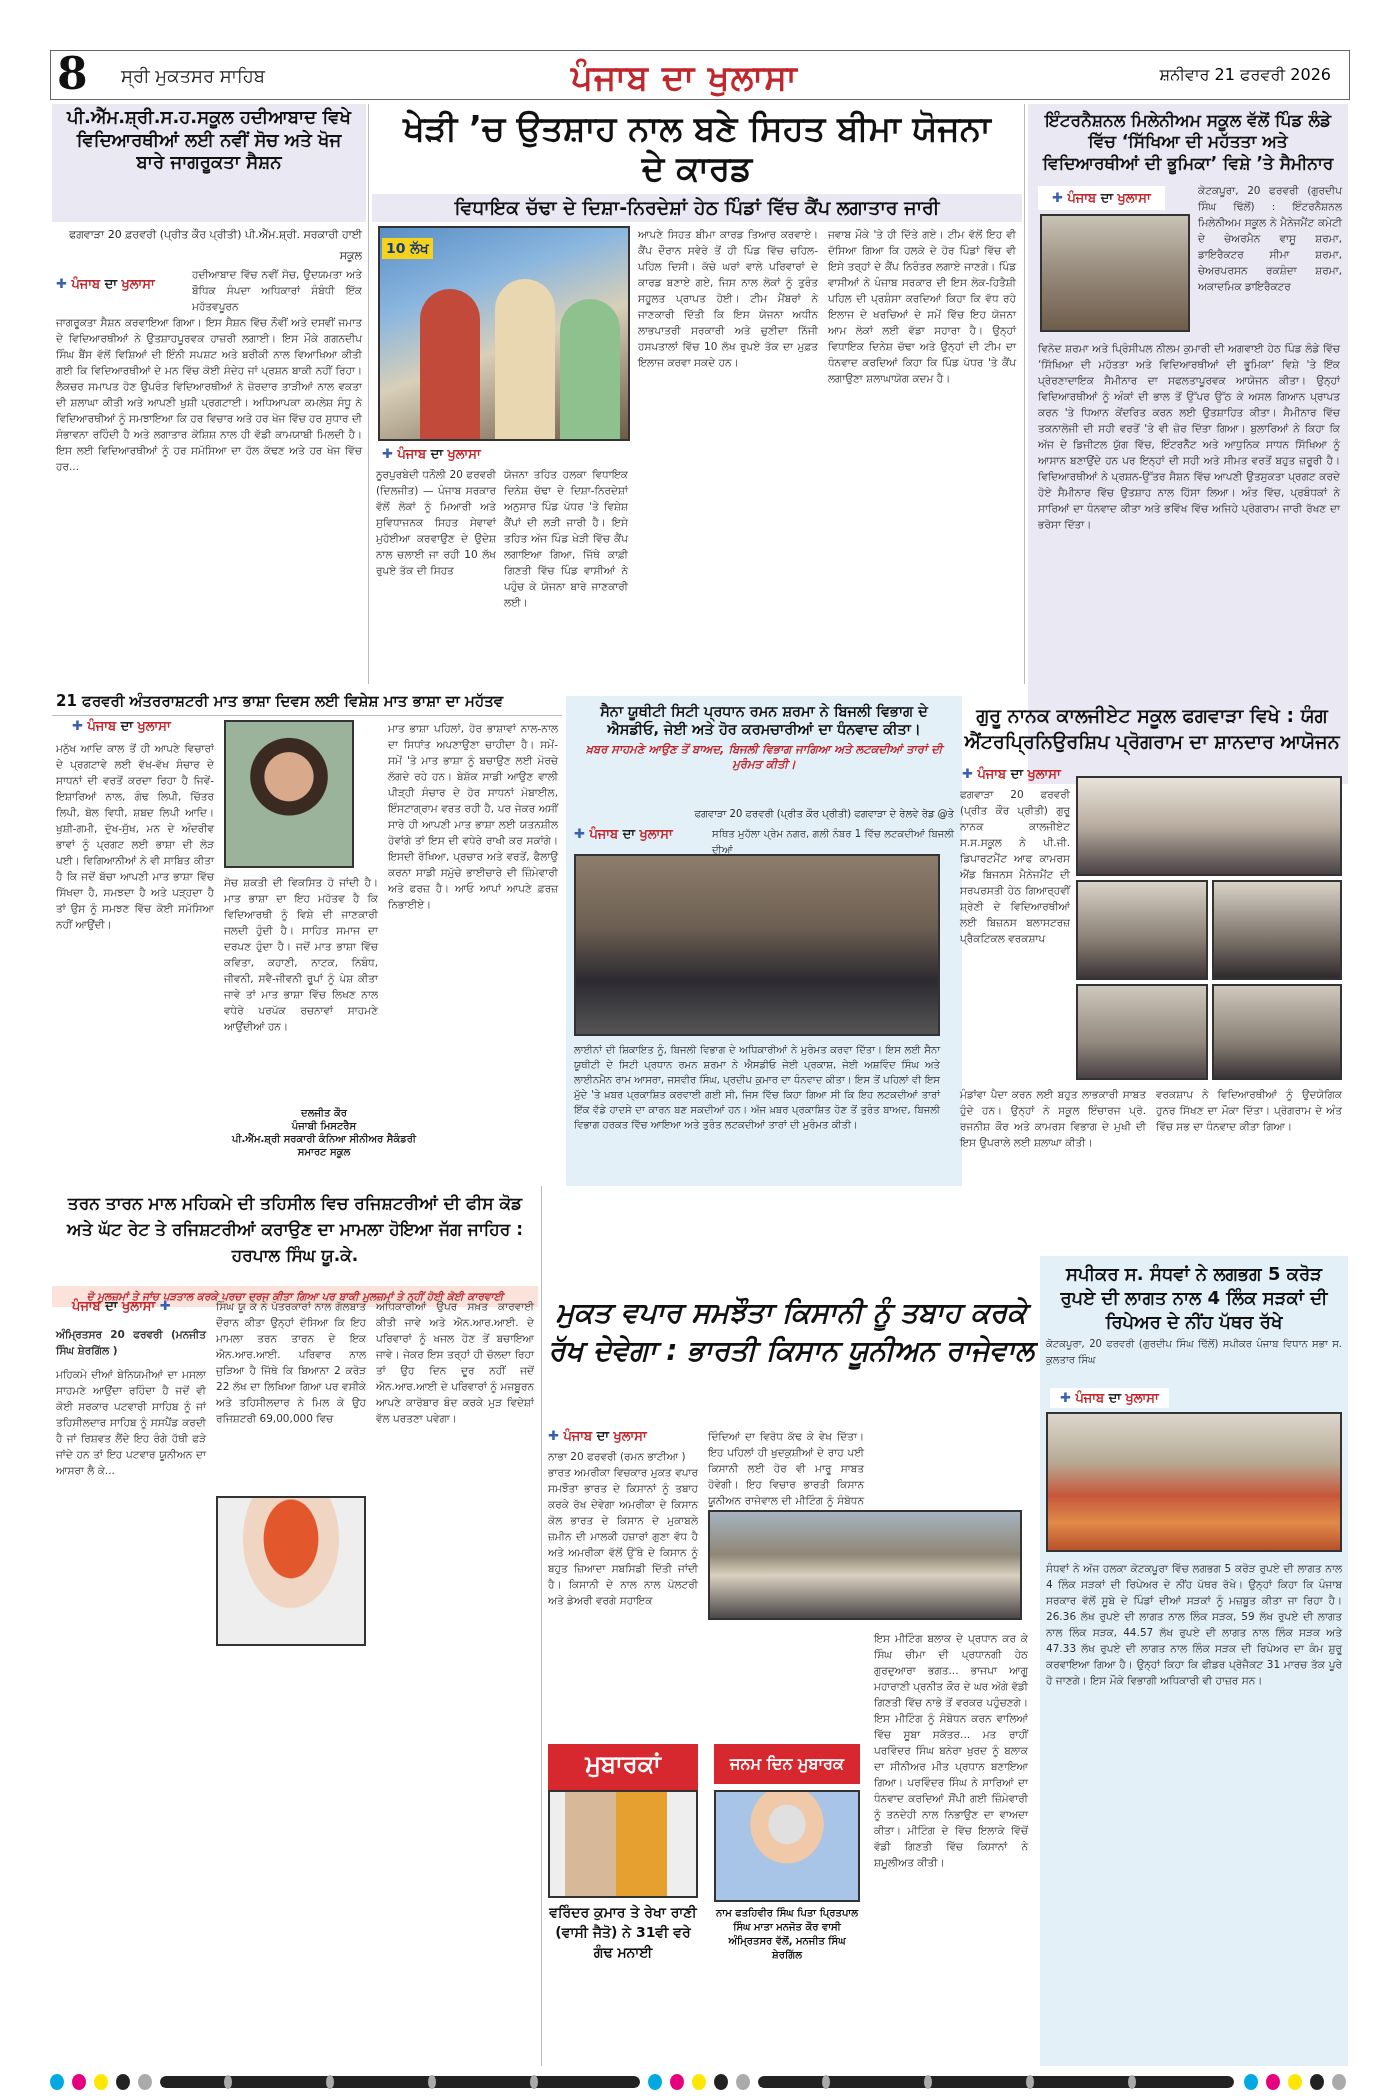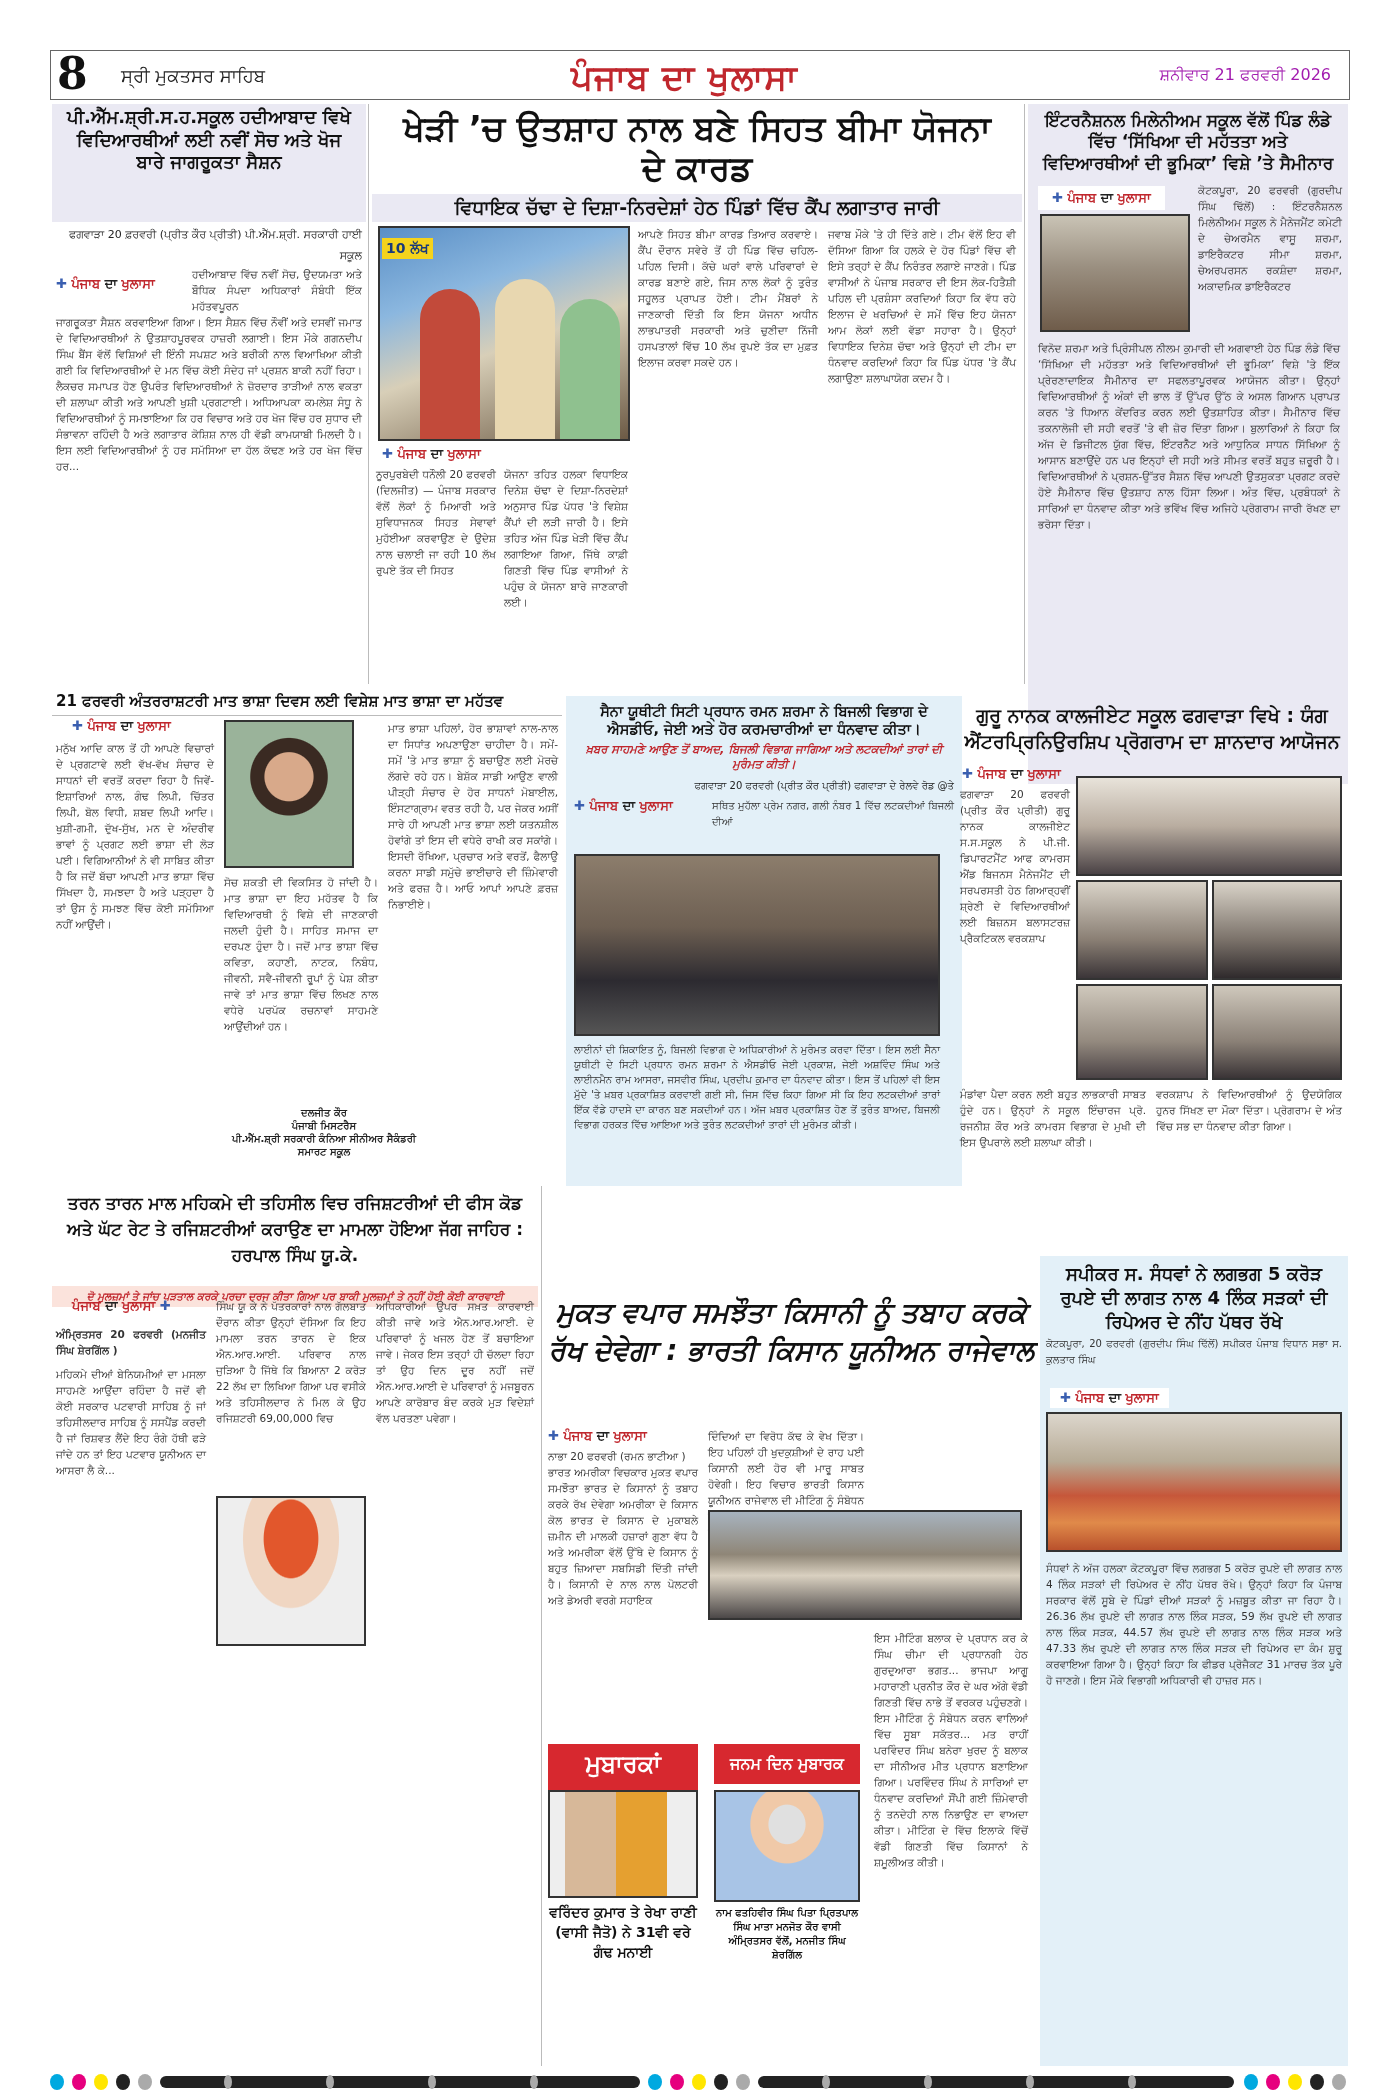--- a/index.html
+++ b/index.html
@@ -3,21 +3,21 @@
 <meta charset="utf-8">
 <style>
   * { box-sizing: border-box; margin: 0; padding: 0; }
   html, body { width: 1400px; height: 2100px; background: #ffffff; overflow: hidden; }
   body { font-family: "DejaVu Sans", sans-serif; color: #222; position: relative; }
   .abs { position: absolute; }
   .masthead { left: 50px; top: 50px; width: 1300px; height: 50px; border: 1px solid #666; background: #fff; }
   .page-num { left: 6px; top: -2px; font-family: "DejaVu Serif", serif; font-size: 44px; font-weight: bold; line-height: 50px; color: #111; }
   .edition { left: 70px; top: 14px; font-size: 18px; color: #222; }
   .paper-title { left: 520px; top: 6px; font-size: 34px; font-weight: 900; color: #c0272d; letter-spacing: 1px; }
-  .paper-date { right: 18px; top: 14px; font-size: 16px; color: #a21caf; }
+  .paper-date { right: 18px; top: 14px; font-size: 16px; color: #000000; }
   .box { position: absolute; overflow: hidden; }
   .lilac { background: #eae9f3; }
   .lightblue { background: #e3f0f8; }
   .pink { background: #fbe3dc; }
   .hl { font-weight: bold; text-align: center; color: #111; line-height: 1.25; }
   .body-text { font-size: 10.5px; line-height: 16px; color: #333; text-align: justify; }
   .dateline { font-size: 11px; line-height: 21px; color: #222; text-align: right; }
   .brand { font-size: 13px; font-weight: bold; white-space: nowrap; }
   .brand .red { color: #c0272d; }
   .brand .dark { color: #222; }
@@ -106,21 +106,21 @@
   <div style="position:absolute; left:172px; top:418px; width:200px; text-align:center; font-size:10px; line-height:13px; font-weight:bold;">
     <div>ਦਲਜੀਤ ਕੌਰ</div>
     <div>ਪੰਜਾਬੀ ਮਿਸਟਰੈਸ</div>
     <div>ਪੀ.ਐੱਮ.ਸ਼੍ਰੀ ਸਰਕਾਰੀ ਕੰਨਿਆ ਸੀਨੀਅਰ ਸੈਕੰਡਰੀ ਸਮਾਰਟ ਸਕੂਲ</div>
   </div>
 </div>
 
 <div class="box lightblue" style="left:566px; top:696px; width:396px; height:490px;">
   <div class="hl" style="font-size:14.5px; padding:6px 8px 2px;">ਸੈਨਾ ਯੂਥੀਟੀ ਸਿਟੀ ਪ੍ਰਧਾਨ ਰਮਨ ਸ਼ਰਮਾ ਨੇ ਬਿਜਲੀ ਵਿਭਾਗ ਦੇ ਐਸਡੀਓ, ਜੇਈ ਅਤੇ ਹੋਰ ਕਰਮਚਾਰੀਆਂ ਦਾ ਧੰਨਵਾਦ ਕੀਤਾ।</div>
   <div class="hl" style="font-size:11.5px; color:#c0272d; font-style:italic; padding:2px 8px;">ਖ਼ਬਰ ਸਾਹਮਣੇ ਆਉਣ ਤੋਂ ਬਾਅਦ, ਬਿਜਲੀ ਵਿਭਾਗ ਜਾਗਿਆ ਅਤੇ ਲਟਕਦੀਆਂ ਤਾਰਾਂ ਦੀ ਮੁਰੰਮਤ ਕੀਤੀ।</div>
-  <div class="dateline" style="padding:2px 8px; font-size:10px;">ਫਗਵਾੜਾ 20 ਫਰਵਰੀ (ਪ੍ਰੀਤ ਕੌਰ ਪ੍ਰੀਤੀ) ਫਗਵਾੜਾ ਦੇ ਰੇਲਵੇ ਰੋਡ @ਤੇ</div>
+  <div class="dateline" style="padding:2px 8px; font-size:10px;margin-top:28px;">ਫਗਵਾੜਾ 20 ਫਰਵਰੀ (ਪ੍ਰੀਤ ਕੌਰ ਪ੍ਰੀਤੀ) ਫਗਵਾੜਾ ਦੇ ਰੇਲਵੇ ਰੋਡ @ਤੇ</div>
   <div style="display:flex; padding:0 8px; gap:8px;">
     <div class="brand" style="width:130px;">
       <span class="plus">✚</span>
       <span class="red">ਪੰਜਾਬ</span>
       <span class="dark">ਦਾ</span>
       <span class="red">ਖੁਲਾਸਾ</span>
     </div>
     <div class="body-text" style="flex:1; font-size:10px;">ਸਥਿਤ ਮੁਹੱਲਾ ਪ੍ਰੇਮ ਨਗਰ, ਗਲੀ ਨੰਬਰ 1 ਵਿੱਚ ਲਟਕਦੀਆਂ ਬਿਜਲੀ ਦੀਆਂ</div>
   </div>
   <div class="photo" style="left:8px; top:158px; width:366px; height:182px; background:linear-gradient(180deg,#8c7d6c 0%,#6d5f52 40%,#2c2a30 70%,#555 100%);"></div>

